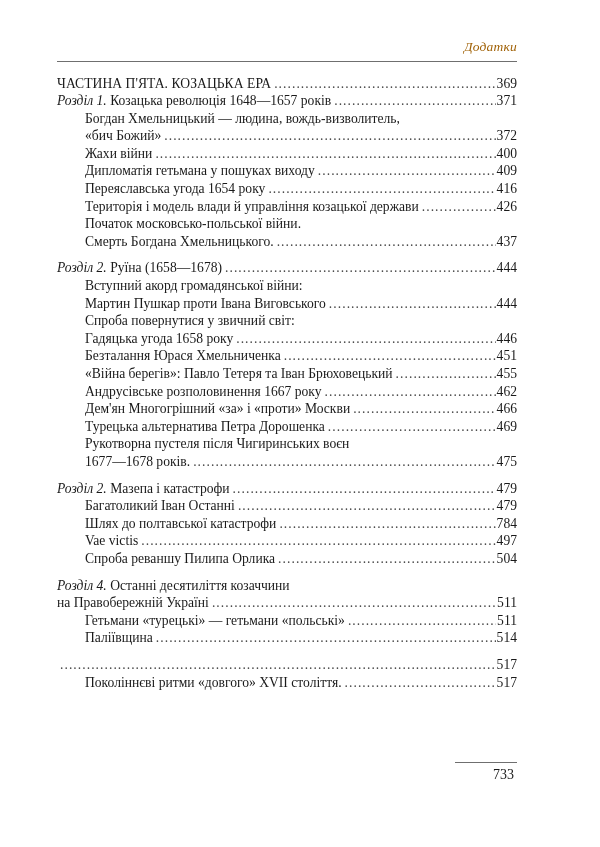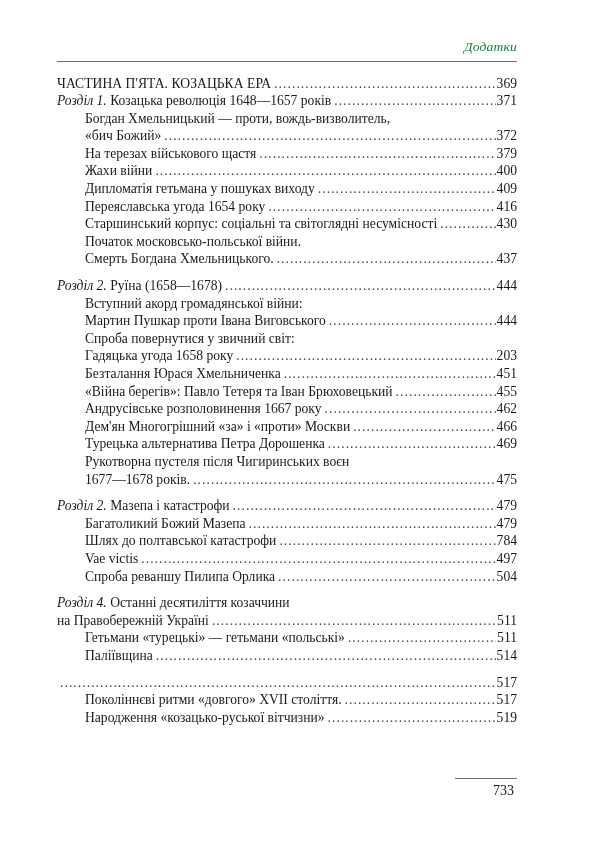--- a/index.html
+++ b/index.html
@@ -23,21 +23,21 @@
     padding: 0 83px 0 57px;
   }
 
   
   .running-head {
     padding-top: 40px;
     text-align: right;
     font-style: italic;
     font-size: 13.5px;
     letter-spacing: 0.2px;
-    color: #15803d;
+    color: #a16207;
     line-height: 1;
   }
   .rule-top {
     margin-top: 7px;
     border-top: 1.3px solid #6f6f6f;
     width: 460px;
   }
 
   
   .toc {
@@ -97,21 +97,21 @@
   .chap-label {
     font-style: italic;
     font-family: Liberation Serif, serif;
   }
 
   
   .footer {
     position: absolute;
     left: 57px;
     right: 83px;
-    bottom: 48px;
+    bottom: 64px;
   }
   .rule-bottom {
     border-top: 1.1px solid #6f6f6f;
     width: 62px;
     margin-left: auto;
   }
   .folio {
     margin-top: 4px;
     text-align: right;
     font-size: 14px;
@@ -138,37 +138,30 @@
       </div>
       <div class="entry lvl-chap">
         <div class="row">
           <span class="title"><span class="chap-label">Розділ 1.</span> <span>Козацька революція 1648—1657 років</span></span>
           <span class="leader"></span>
           <span class="page-no">371</span>
         </div>
       </div>
       <div class="entry lvl-sub">
         <div class="row plain">
-          <span class="title"><span>Богдан Хмельницький — проти, вождь-визволитель,</span></span>
+          <span class="title"><span>Богдан Хмельницький — людина, вождь-визволитель,</span></span>
         </div>
         <div class="row">
           <span class="title"><span>«бич Божий»</span></span>
           <span class="leader"></span>
           <span class="page-no">372</span>
         </div>
       </div>
       <div class="entry lvl-sub">
         <div class="row">
-          <span class="title"><span>На терезах військового щастя</span></span>
-          <span class="leader"></span>
-          <span class="page-no">379</span>
-        </div>
-      </div>
-      <div class="entry lvl-sub">
-        <div class="row">
           <span class="title"><span>Жахи війни</span></span>
           <span class="leader"></span>
           <span class="page-no">400</span>
         </div>
       </div>
       <div class="entry lvl-sub">
         <div class="row">
           <span class="title"><span>Дипломатія гетьмана у пошуках виходу</span></span>
           <span class="leader"></span>
           <span class="page-no">409</span>
@@ -176,23 +169,23 @@
       </div>
       <div class="entry lvl-sub">
         <div class="row">
           <span class="title"><span>Переяславська угода 1654 року</span></span>
           <span class="leader"></span>
           <span class="page-no">416</span>
         </div>
       </div>
       <div class="entry lvl-sub">
         <div class="row">
-          <span class="title"><span>Старшинський корпус: соціальні та світоглядні несумісності</span></span>
-          <span class="leader"></span>
-          <span class="page-no">430</span>
+          <span class="title"><span>Територія і модель влади й управління козацької держави</span></span>
+          <span class="leader"></span>
+          <span class="page-no">426</span>
         </div>
       </div>
       <div class="entry lvl-sub">
         <div class="row plain">
           <span class="title"><span>Початок московсько-польської війни.</span></span>
         </div>
         <div class="row">
           <span class="title"><span>Смерть Богдана Хмельницького.</span></span>
           <span class="leader"></span>
           <span class="page-no">437</span>
@@ -216,21 +209,21 @@
           <span class="page-no">444</span>
         </div>
       </div>
       <div class="entry lvl-sub">
         <div class="row plain">
           <span class="title"><span>Спроба повернутися у звичний світ:</span></span>
         </div>
         <div class="row">
           <span class="title"><span>Гадяцька угода 1658 року</span></span>
           <span class="leader"></span>
-          <span class="page-no">203</span>
+          <span class="page-no">446</span>
         </div>
       </div>
       <div class="entry lvl-sub">
         <div class="row">
           <span class="title"><span>Безталання Юрася Хмельниченка</span></span>
           <span class="leader"></span>
           <span class="page-no">451</span>
         </div>
       </div>
       <div class="entry lvl-sub">
@@ -274,21 +267,21 @@
       <div class="group-gap"></div>
       <div class="entry lvl-chap">
         <div class="row">
           <span class="title"><span class="chap-label">Розділ 2.</span> <span>Мазепа і катастрофи</span></span>
           <span class="leader"></span>
           <span class="page-no">479</span>
         </div>
       </div>
       <div class="entry lvl-sub">
         <div class="row">
-          <span class="title"><span>Багатоликий Божий Мазепа</span></span>
+          <span class="title"><span>Багатоликий Іван Останні</span></span>
           <span class="leader"></span>
           <span class="page-no">479</span>
         </div>
       </div>
       <div class="entry lvl-sub">
         <div class="row">
           <span class="title"><span>Шлях до полтавської катастрофи</span></span>
           <span class="leader"></span>
           <span class="page-no">784</span>
         </div>
@@ -337,27 +330,20 @@
         <div class="row">
           <span class="leader"></span>
           <span class="page-no">517</span>
         </div>
       </div>
       <div class="entry lvl-sub">
         <div class="row">
           <span class="title"><span>Поколіннєві ритми «довгого» XVII століття.</span></span>
           <span class="leader"></span>
           <span class="page-no">517</span>
-        </div>
-      </div>
-      <div class="entry lvl-sub">
-        <div class="row">
-          <span class="title"><span>Народження «козацько-руської вітчизни»</span></span>
-          <span class="leader"></span>
-          <span class="page-no">519</span>
         </div>
       </div>
     </div>
 
   <div class="footer">
     <div class="rule-bottom"></div>
     <div class="folio">733</div>
   </div>
 
 </div>

